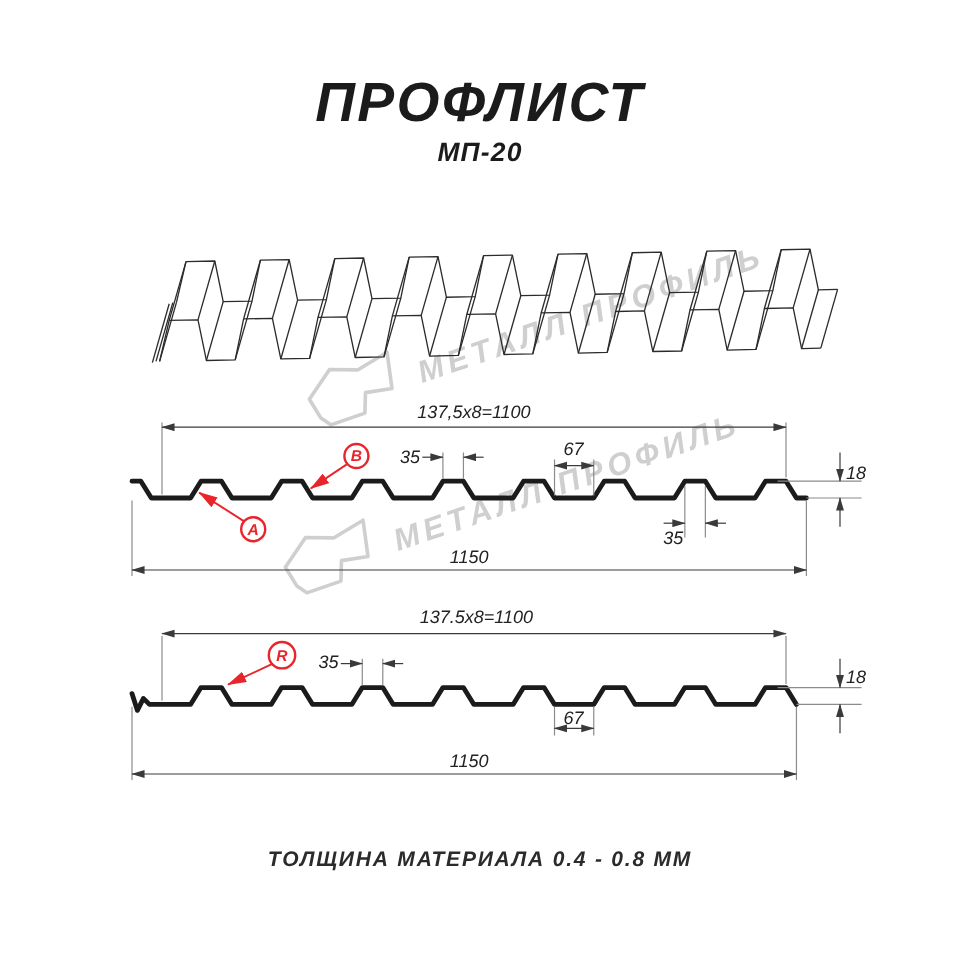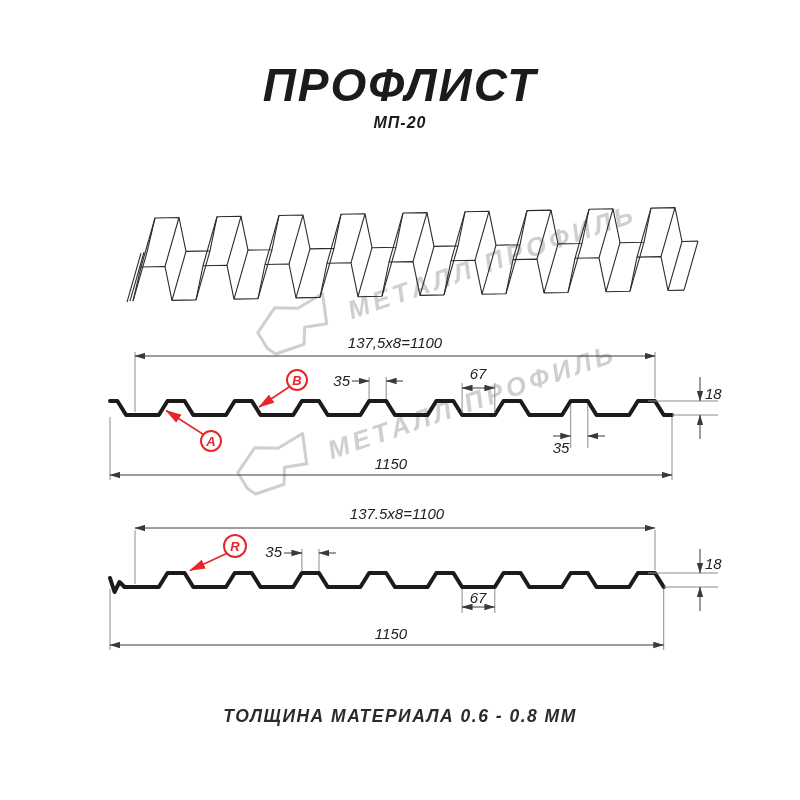--- a/index.html
+++ b/index.html
@@ -5,21 +5,21 @@
   :root{
     --red:#e8252b; --ink:#1b1b1b; --dimline:#8c8c8c; --arrow:#3a3a3a;
     --text:#222222; --wm:#cfcfcf; --bg:#ffffff;
   }
   html,body{margin:0;padding:0;background:#fff;}
   .page{position:relative;width:800px;height:800px;background:var(--bg);overflow:hidden;
         font-family:"Liberation Sans", sans-serif;font-style:italic;}
   .title{position:absolute;top:58px;left:0;width:800px;text-align:center;
          font-size:46px;font-weight:800;letter-spacing:2px;color:var(--ink);margin:0;}
   .subtitle{position:absolute;top:114px;left:0;width:800px;text-align:center;
-         font-size:16px;font-weight:600;letter-spacing:1px;color:var(--ink);}
+         font-size:22px;font-weight:600;letter-spacing:1px;color:var(--ink);}
   .note{position:absolute;top:706px;left:0;width:800px;text-align:center;
          font-size:17.5px;font-weight:700;letter-spacing:1.5px;color:#2b2b2b;}
   svg.stage{position:absolute;left:0;top:0;}
   .profile{fill:none;stroke:var(--ink);stroke-width:4;stroke-linejoin:round;stroke-linecap:round;}
   .iso{fill:none;stroke:#2b2b2b;stroke-width:1.1;stroke-linejoin:round;}
   .ext{fill:none;stroke:var(--dimline);stroke-width:1;}
   .dim{fill:none;stroke:var(--arrow);stroke-width:1;}
   .arrow-dark{fill:var(--arrow);}
   .arrow-red{fill:var(--red);}
   .dimtext{fill:var(--text);font-size:15px;font-family:"Liberation Sans",sans-serif;}
@@ -152,14 +152,14 @@
       <text class="dimtext" x="478" y="603" text-anchor="middle">67</text>
       <text class="dimtext" x="705" y="569" text-anchor="start">18</text>
       <text class="dimtext" x="391" y="639" text-anchor="middle">1150</text>
 
       <line class="leader" x1="226.5" y1="553.5" x2="190" y2="570.5" marker-end="url(#arrR)"></line>
       <circle class="lblcirc" cx="235" cy="546" r="11"></circle>
       <text class="lbltext" x="235" y="551">R</text>
     </g>
   </svg>
 
-  <div class="note">ТОЛЩИНА МАТЕРИАЛА 0.6 - 0.8 ММ</div>
+  <div class="note">ТОЛЩИНА МАТЕРИАЛА 0.4 - 0.8 ММ</div>
 </div>
 
 </body></html>

